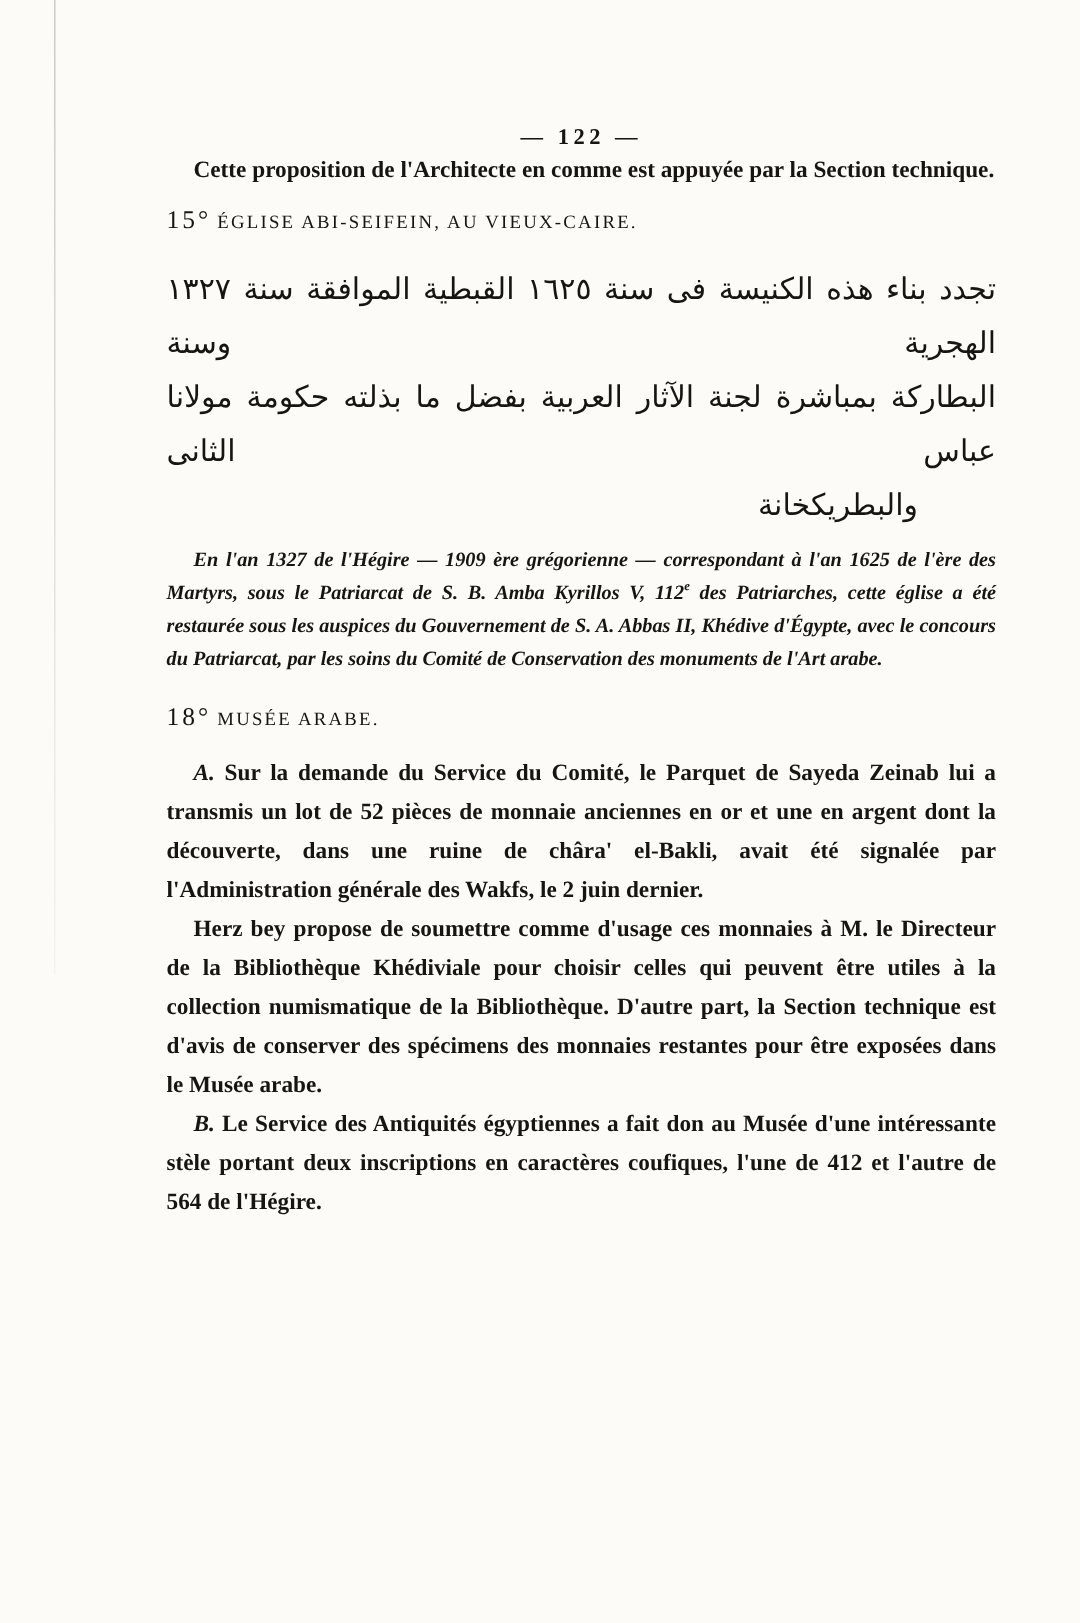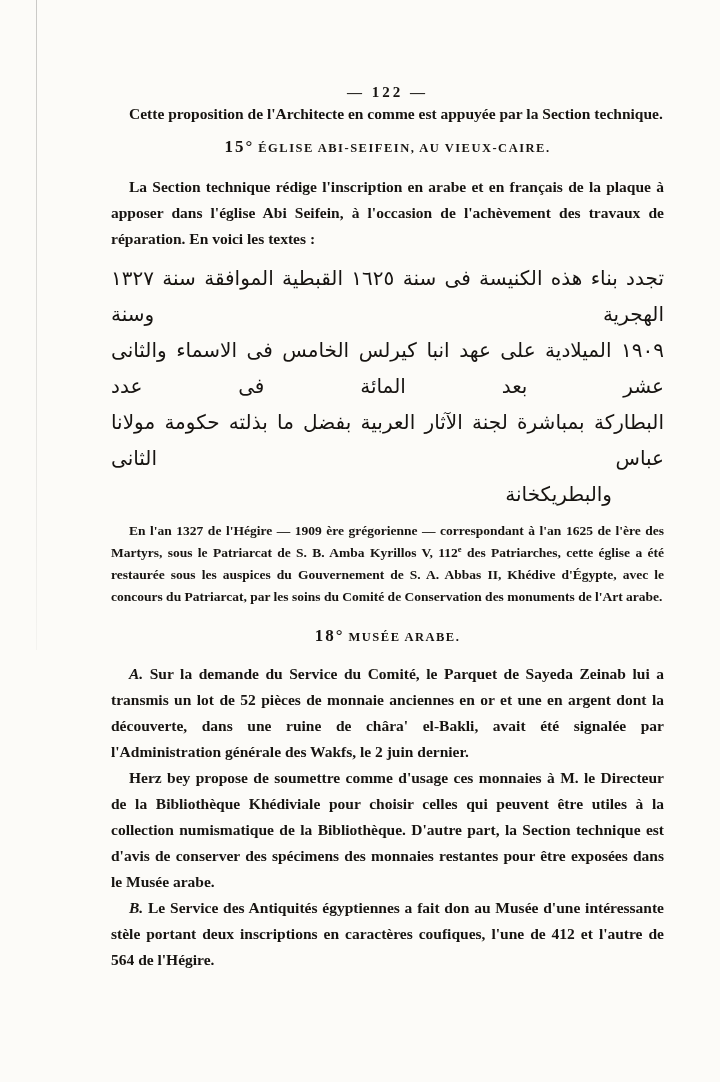--- a/index.html
+++ b/index.html
@@ -26,21 +26,21 @@
   }
   p.body {
     margin:0;
     font-size:15.5px; font-weight:bold;
     line-height:26px;
     text-align:justify;
   }
   .mt-first { margin-top:12px; }
   .indent { text-indent:18px; }
   .heading {
-    text-align:center; font-weight:bold;
+    text-align:left; font-weight:normal;
     margin:10px 0 16px 0;
     line-height:20px;
   }
   .heading .num { font-size:17px; letter-spacing:2px; }
   .heading .title { font-size:12.5px; letter-spacing:1.5px; }
   .heading-16 { margin-top:18px; margin-bottom:14px; }
   .arabic {
     direction:rtl;
     margin-top:8px;
     font-family:"DejaVu Sans", sans-serif;
@@ -56,20 +56,21 @@
     text-align:left;
     text-align-last:right;
     padding-left:0;
     padding-right:52px;
   }
   p.small {
     margin:8px 0 0 0;
     font-size:13.5px; font-weight:bold;
     line-height:22px;
     text-align:justify;
+    font-style:italic;
   }
   sup.ord { font-size:8.5px; vertical-align:super; line-height:0; }
   .lead { font-style:italic; font-weight:bold; }
   .mt-b { margin-top:6px; }
 </style>
 </head>
 <body>
 
 <div class="page">
   <div class="scan-edge"></div>
@@ -79,25 +80,23 @@
     <div class="pagenum">— 122 —</div>
 
 
     <p class="body indent">Cette proposition de l'Architecte en comme est appuyée par la Section technique.</p>
 
     <div class="heading">
       <span class="num">15°</span>
       <span class="title">ÉGLISE ABI-SEIFEIN, AU VIEUX-CAIRE.</span>
     </div>
 
-    <p class="body indent">La Section technique rédige l'inscription en arabe et en français de la plaque à apposer dans l'église Abi Seifein, à l'occasion de l'achèvement des travaux de réparation. En voici les textes :</p>
 
     <div class="arabic" lang="ar" dir="rtl">
       <div class="aline">تجدد بناء هذه الكنيسة فى سنة ١٦٢٥ القبطية الموافقة سنة ١٣٢٧ الهجرية وسنة</div>
-      <div class="aline">١٩٠٩ الميلادية على عهد انبا كيرلس الخامس فى الاسماء والثانى عشر بعد المائة فى عدد</div>
       <div class="aline">البطاركة بمباشرة لجنة الآثار العربية بفضل ما بذلته حكومة مولانا عباس الثانى</div>
       <div class="aline last">والبطريكخانة</div>
     </div>
 
     <p class="small indent"><span>En l'an 1327 de l'Hégire — 1909 ère grégorienne — correspondant à l'an 1625 de l'ère des Martyrs, sous le Patriarcat de S. B. Amba Kyrillos V, 112</span><sup class="ord">e</sup><span> des Patriarches, cette église a été restaurée sous les auspices du Gouvernement de S. A. Abbas II, Khédive d'Égypte, avec le concours du Patriarcat, par les soins du Comité de Conservation des monuments de l'Art arabe.</span></p>
 
     <div class="heading heading-16">
       <span class="num">18°</span>
       <span class="title">MUSÉE ARABE.</span>
     </div>

